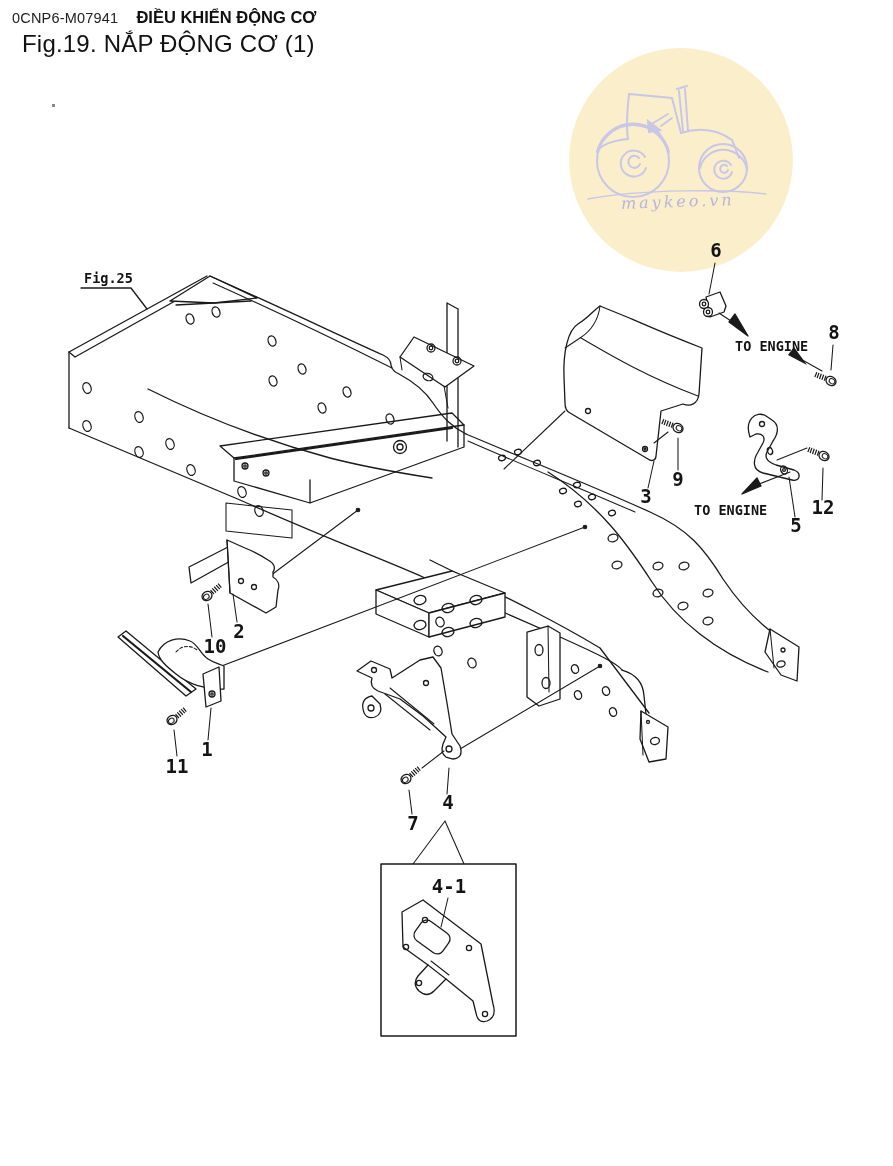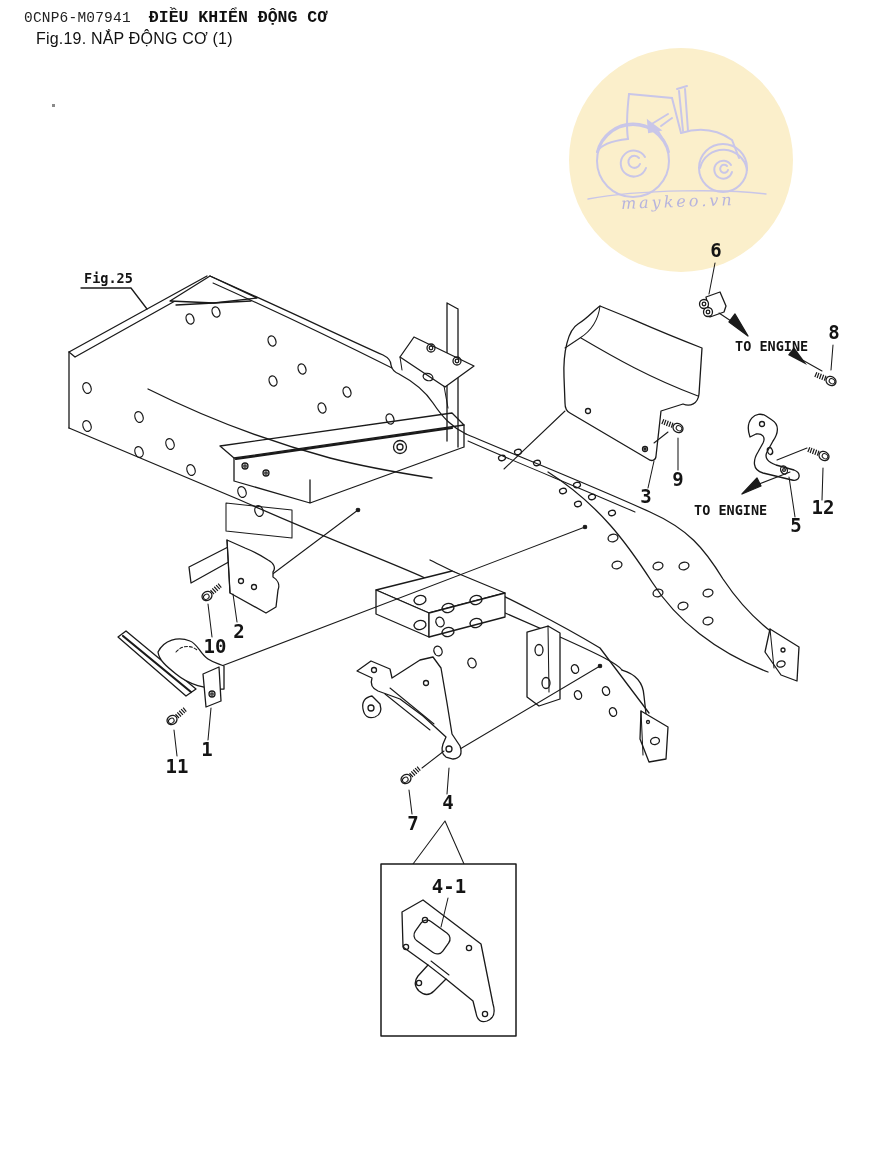--- a/index.html
+++ b/index.html
@@ -1,22 +1,22 @@
 <!DOCTYPE html>
 <html><head>
 <meta charset="utf-8">
 <style>
   html,body{margin:0;padding:0;background:#fff;}
   body{width:893px;height:1166px;position:relative;overflow:hidden;
        font-family:"Liberation Sans",sans-serif;color:#111;}
   .abs{position:absolute;}
-  .hdr-line1{left:24px;top:8px;white-space:nowrap;font-family:Liberation Mono, monospace;}
+  .hdr-line1{left:12px;top:8px;white-space:nowrap;}
   .hdr-code{font-size:14.5px;color:#222;letter-spacing:.2px;}
   .hdr-sec{font-size:16.5px;font-weight:700;margin-left:18px;color:#111;}
-  .hdr-fig{left:36px;top:30px;font-size:16px;color:#111;letter-spacing:.2px;}
+  .hdr-fig{left:22px;top:30px;font-size:24px;color:#111;letter-spacing:.2px;}
   .page-dot{left:52px;top:104px;width:3px;height:3px;background:#8a8a8a;}
   svg text{font-family:"DejaVu Sans Mono","Liberation Mono",monospace;fill:#141414;}
   .lbl{font-size:19px;font-weight:700;}
   .lbl-sm{font-size:13.5px;font-weight:700;}
   .wm-text{font-family:"DejaVu Serif",serif;font-style:italic;font-size:16px;
            fill:#b7b4dd;letter-spacing:3px;}
   .ln{stroke:#1a1a1a;stroke-width:1.3;fill:none;stroke-linecap:round;stroke-linejoin:round;}
   .thick{stroke-width:2.2;}
   .thin{stroke-width:1.05;}
   .fillw{fill:#fff;}

